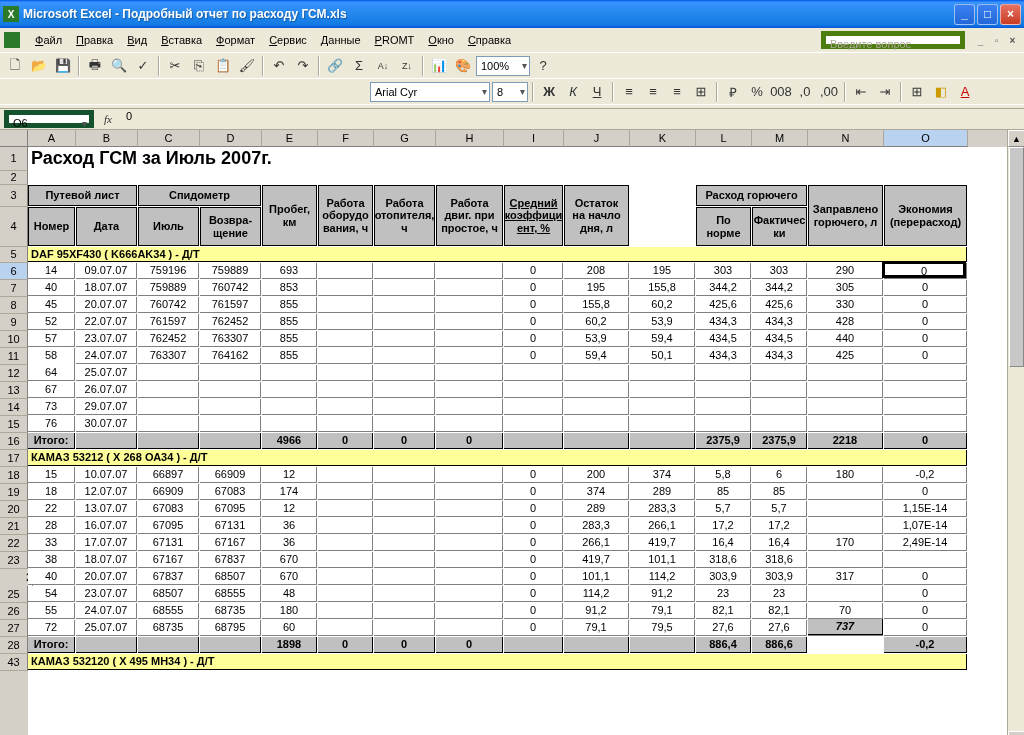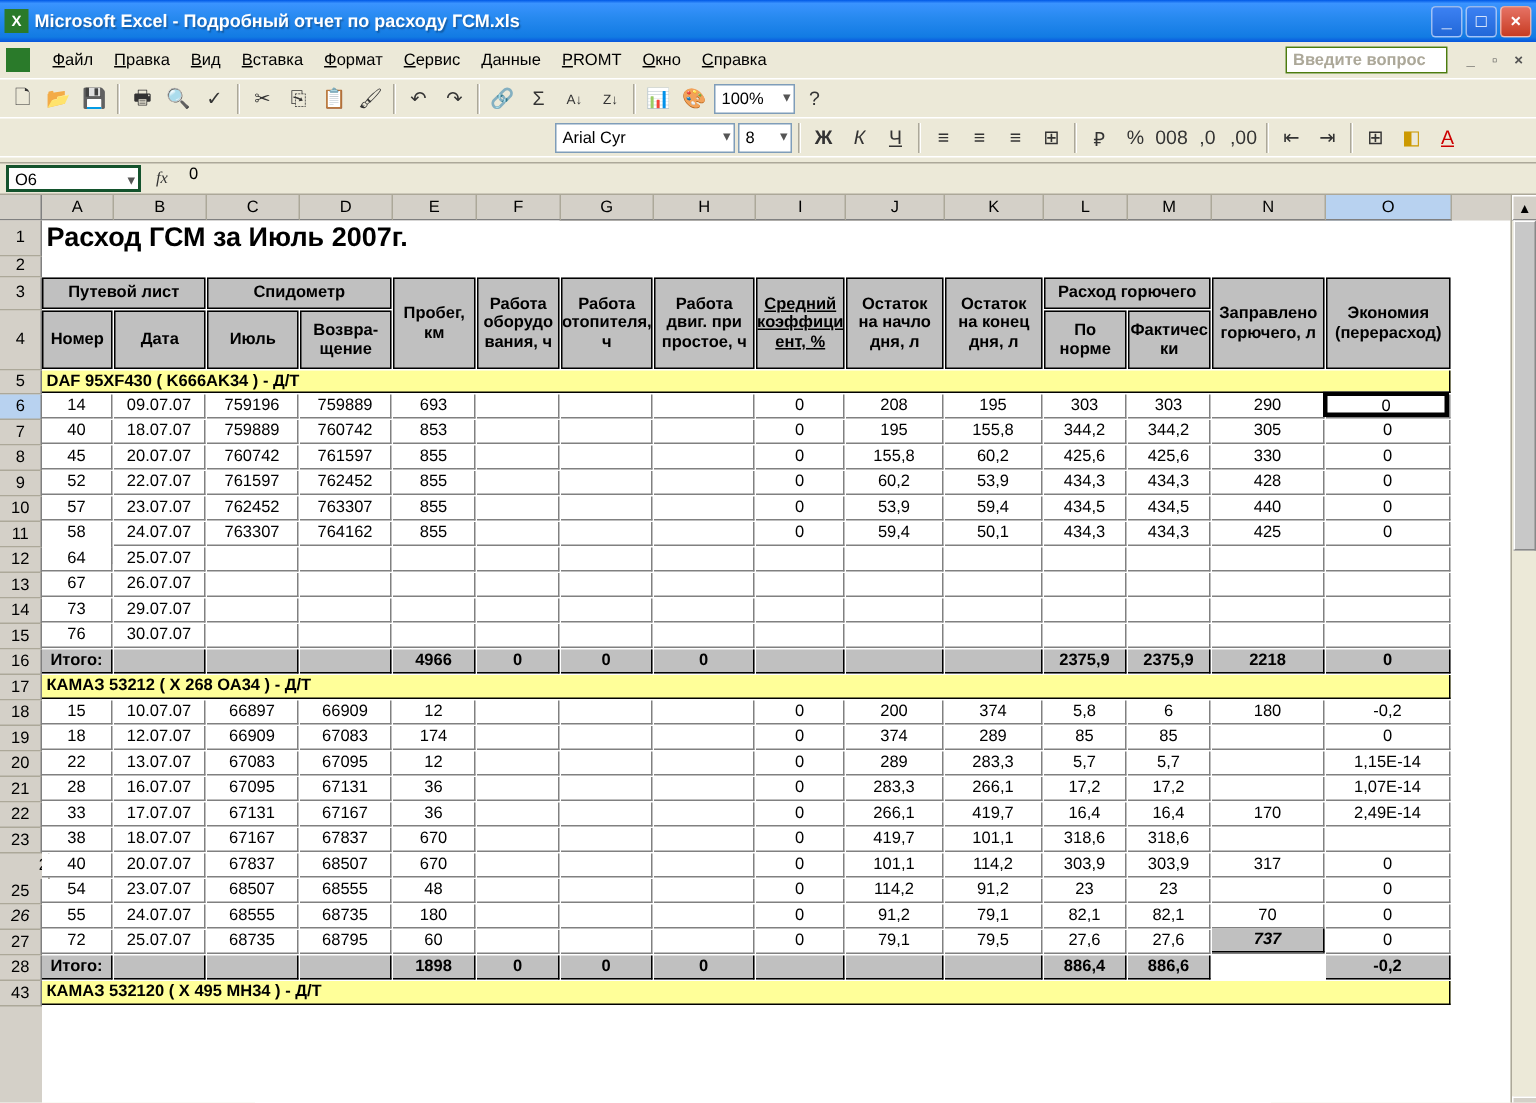--- a/index.html
+++ b/index.html
@@ -8,30 +8,30 @@
 .titlebar .app-icon { width: 16px; height: 16px; background: #2a7a2a; margin-right: 4px; display: inline-flex; align-items: center; justify-content: center; font-size: 10px; color: white; }
 .titlebar .title { flex: 1; font-size: 12px; text-shadow: 1px 1px 1px rgba(0,0,0,0.3); }
 .titlebar .winbtns { display: flex; gap: 2px; }
 .titlebar .winbtn { width: 21px; height: 21px; border-radius: 3px; border: 1px solid #fff8; display: flex; align-items: center; justify-content: center; font-family: Arial; font-weight: bold; color: white; font-size: 12px; }
 .winbtn.min, .winbtn.max { background: linear-gradient(to bottom, #3c81f3, #2268d8); }
 .winbtn.close { background: linear-gradient(to bottom, #e57264, #c83c23); }
 .menubar { background: #ece9d8; height: 24px; display: flex; align-items: center; padding: 0 4px; border-bottom: 0; }
 .menubar .excel-icon { width: 16px; height: 16px; background: #2a7a2a; margin-right: 8px; display: inline-block; }
 .menubar .menu-item { padding: 2px 7px; cursor: default; }
 .menubar .spacer { flex: 1; }
-.menubar .helpbox { width: 108px; height: 18px; border: 1px solid #4d7c0f; background: white; color: #aca899; padding: 0 4px; font-size: 11px; line-height: 16px; font-weight: bold; }
+.menubar .helpbox { width: 144px; height: 18px; border: 5px solid #4d7c0f; background: white; color: #aca899; padding: 0 4px; font-size: 11px; line-height: 16px; }
 .menubar .docbtns { display: flex; gap: 1px; margin-left: 8px; }
 .menubar .docbtn { width: 15px; height: 14px; font-size: 10px; font-family: Arial; font-weight: bold; color: #555; display: flex; align-items: center; justify-content: center; }
 .toolbar { background: #ece9d8; height: 26px; display: flex; align-items: center; padding: 0 4px; gap: 2px; border-top: 1px solid #fff; }
 .tbtn { width: 22px; height: 22px; display: flex; align-items: center; justify-content: center; font-size: 13px; color: #333; cursor: default; }
 .tsep { width: 2px; height: 20px; border-left: 1px solid #aca899; border-right: 1px solid #fff; margin: 0 2px; }
 .tcombo { height: 20px; border: 1px solid #7f9db9; background: white; padding: 0 18px 0 4px; font-size: 11px; line-height: 18px; position: relative; }
 .tcombo::after { content: "▾"; position: absolute; right: 2px; top: 0; color: #555; font-size: 10px; }
 .formula-bar { background: #ece9d8; height: 22px; display: flex; align-items: center; padding: 0 4px; gap: 4px; border-top: 1px solid #aca899; border-bottom: 1px solid #aca899; }
-.namebox { width: 90px; height: 18px; border: 2px solid #14532d; background: white; padding: 0 4px; font-size: 11px; line-height: 16px; position: relative; }
+.namebox { width: 90px; height: 18px; border: 5px solid #14532d; background: white; padding: 0 4px; font-size: 11px; line-height: 16px; position: relative; }
 .namebox::after { content: "▾"; position: absolute; right: 2px; top: 1px; color: #555; font-size: 10px; }
 .fx { font-style: italic; color: #333; margin: 0 6px; font-family: 'Times New Roman'; }
 .formula-input { flex: 1; height: 18px; border: 0; background: transparent; padding: 0 4px; font-size: 11px; }
 .grid-area { position: relative; background: white; height: 618px; overflow: hidden; }
 .corner { position: absolute; left: 0; top: 0; width: 28px; height: 17px; background: #d4d0c8; border-right: 1px solid #808080; border-bottom: 1px solid #808080; }
 .colheads { position: absolute; left: 28px; top: 0; right: 17px; height: 17px; background: #d4d0c8; display: flex; }
 .colhead { border-right: 1px solid #aca899; border-bottom: 1px solid #808080; text-align: center; line-height: 16px; font-size: 11px; color: #000; background: #d4d0c8; }
 .colhead.sel { background: #b8d2f0; }
 .rowheads { position: absolute; left: 0; top: 17px; width: 28px; bottom: 0; background: #d4d0c8; }
 .rowhead { border-bottom: 1px solid #aca899; border-right: 1px solid #808080; text-align: center; font-size: 11px; color: #000; background: #d4d0c8; line-height: 1; display:flex; align-items:center; justify-content:center;}
@@ -182,36 +182,35 @@
       <div class="rowhead" style="height: 17px;">16</div>
       <div class="rowhead" style="height: 17px;">17</div>
       <div class="rowhead" style="height: 17px;">18</div>
       <div class="rowhead" style="height: 17px;">19</div>
       <div class="rowhead" style="height: 17px;">20</div>
       <div class="rowhead" style="height: 17px;">21</div>
       <div class="rowhead" style="height: 17px;">22</div>
       <div class="rowhead" style="height: 17px;">23</div>
       <div class="rowhead" style="height: 17px; margin-left: 32px;">24</div>
       <div class="rowhead" style="height: 17px;">25</div>
-      <div class="rowhead" style="height: 17px; font-style: italic;">26</div>
+      <div class="rowhead" style="height: 17px;">26</div>
       <div class="rowhead" style="height: 17px;">27</div>
       <div class="rowhead" style="height: 17px;">28</div>
       <div class="rowhead" style="height: 17px;">43</div>
     </div>
   <div class="cells" id="cells">
       <div class="cell title" style="left: 0px; top: 0px; width: 345px; height: 23px;">Расход ГСМ за Июль 2007г.</div>
       <div class="cell hdr" style="left: 0px; top: 38px; width: 109px; height: 21px;">Путевой лист</div>
       <div class="cell hdr" style="left: 110px; top: 38px; width: 123px; height: 21px;">Спидометр</div>
       <div class="cell hdr" style="left: 234px; top: 38px; width: 55px; height: 61px;">Пробег, км</div>
       <div class="cell hdr" style="left: 290px; top: 38px; width: 55px; height: 61px;">Работа оборудо вания, ч</div>
       <div class="cell hdr" style="left: 346px; top: 38px; width: 61px; height: 61px;">Работа отопителя, ч</div>
       <div class="cell hdr" style="left: 408px; top: 38px; width: 67px; height: 61px;">Работа двиг. при простое, ч</div>
       <div class="cell hdr" style="left: 476px; top: 38px; width: 59px; height: 61px; text-decoration: underline;">Средний коэффици ент, %</div>
       <div class="cell hdr" style="left: 536px; top: 38px; width: 65px; height: 61px;">Остаток на начло дня, л</div>
-      <div class="cell hdr" style="left: 602px; top: 38px; width: 65px; height: 61px;">Остаток на конец дня, л</div>
       <div class="cell hdr" style="left: 668px; top: 38px; width: 111px; height: 21px;">Расход горючего</div>
       <div class="cell hdr" style="left: 780px; top: 38px; width: 75px; height: 61px;">Заправлено горючего, л</div>
       <div class="cell hdr" style="left: 856px; top: 38px; width: 83px; height: 61px;">Экономия (перерасход)</div>
       <div class="cell hdr" style="left: 0px; top: 60px; width: 47px; height: 39px;">Номер</div>
       <div class="cell hdr" style="left: 48px; top: 60px; width: 61px; height: 39px;">Дата</div>
       <div class="cell hdr" style="left: 110px; top: 60px; width: 61px; height: 39px;">Июль</div>
       <div class="cell hdr" style="left: 172px; top: 60px; width: 61px; height: 39px;">Возвра- щение</div>
       <div class="cell hdr" style="left: 668px; top: 60px; width: 55px; height: 39px;">По норме</div>
       <div class="cell hdr" style="left: 724px; top: 60px; width: 55px; height: 39px;">Фактичес ки</div>
       <div class="cell grp" style="left: 0px; top: 100px; width: 939px; height: 15px;">DAF 95XF430 ( K666AK34 ) - Д/Т</div>

